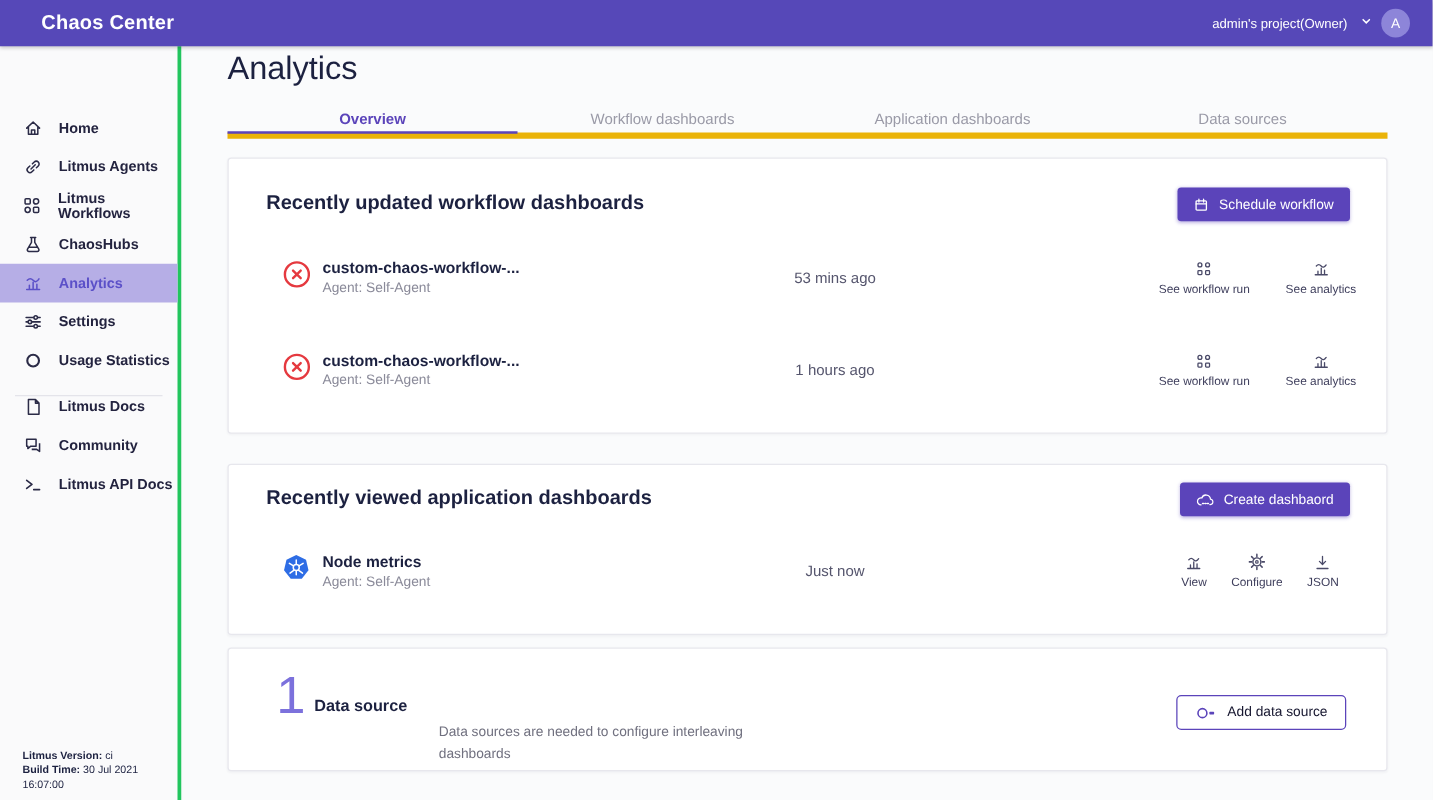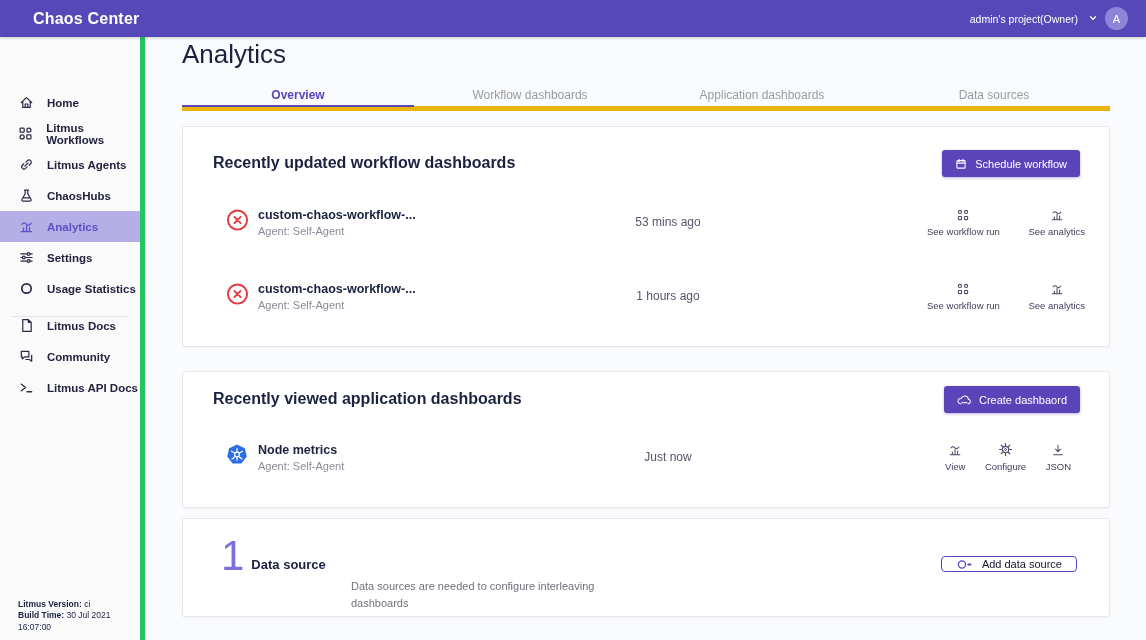--- a/index.html
+++ b/index.html
@@ -8,21 +8,21 @@
   .app { position:relative; width:1146px; height:640px; }
 
   
   .header { position:absolute; top:0; left:0; width:1146px; height:37px; background:#5648B8; display:flex; align-items:center; z-index:10; box-shadow:0 1px 3px rgba(0,0,0,.2); }
   .app-title { color:#fff; font-size:16px; font-weight:700; margin-left:33px; letter-spacing:.2px; }
   .header-right { position:absolute; right:18px; top:0; height:37px; display:flex; align-items:center; gap:7px; }
   .project-selector { display:flex; align-items:center; gap:10px; color:#fff; font-size:10.5px; cursor:pointer; }
   .avatar { width:23px; height:23px; border-radius:50%; background:#8D85D9; color:#fff; font-size:11px; display:flex; align-items:center; justify-content:center; cursor:pointer; }
 
   
-  .sidebar { position:absolute; top:37px; left:0; width:145px; height:603px; background:#FAFAFB; border-right:5px solid #22c55e; }
+  .sidebar { position:absolute; top:37px; left:0; width:145px; height:603px; background:#FAFAFB; border-right:3px solid #22c55e; }
   .nav { position:absolute; top:50px; left:0; width:100%; }
   .nav2 { position:absolute; top:273px; left:0; width:100%; }
   .nav-item { height:31px; display:flex; align-items:center; gap:13px; padding-left:18px; font-size:11.5px; font-weight:600; color:#23233F; cursor:pointer; }
   .nav-item .nicon { width:16px; height:16px; display:flex; align-items:center; justify-content:center; color:#2B2B47; }
   .nav-item.active { background:#B6AEE6; color:#5B50C8; }
   .nav-item.active .nicon { color:#5B50C8; }
   .sidebar-divider { height:1px; background:#E4E4EA; margin:4px 12px; }
   .version-block { position:absolute; left:18px; bottom:7px; font-size:8.5px; line-height:1.35; color:#1C2140; }
   .version-block b { font-weight:700; }
 
@@ -50,21 +50,21 @@
   .row-time { position:absolute; left:400px; width:170px; top:50%; transform:translateY(-50%); text-align:center; font-size:12px; color:#55556D; }
   .row-actions { position:absolute; right:24px; width:158px; top:50%; transform:translateY(-50%); display:flex; justify-content:space-between; }
   .row-actions3 { position:absolute; right:38px; width:126px; top:50%; transform:translateY(-50%); display:flex; justify-content:space-between; }
   .mini-action { display:flex; flex-direction:column; align-items:center; gap:4px; font-size:9.5px; color:#3E3E5C; cursor:pointer; }
   .mini-action .micon { color:#4A4A68; height:15px; display:flex; align-items:center; }
 
   .ds-count-wrap { position:absolute; left:38px; top:17px; display:flex; align-items:flex-end; gap:7px; }
   .ds-count { font-size:42px; line-height:.95; font-weight:400; color:#7C71DC; }
   .ds-count-label { font-size:13px; font-weight:700; color:#1C2140; padding-bottom:4px; }
   .ds-desc { position:absolute; left:168px; top:59px; width:255px; font-size:11px; line-height:1.55; color:#70707F; }
-  .btn-outline { position:absolute; right:32px; top:37px; display:flex; align-items:center; gap:9px; background:#fff; border:1px solid #5B44BA; border-radius:4px; font-size:11px; color:#15152E; font-family:inherit; padding:0 14px; height:16px; cursor:pointer; }
+  .btn-outline { position:absolute; right:32px; top:37px; display:flex; align-items:center; gap:9px; background:#fff; border:1px solid #5B44BA; border-radius:4px; font-size:11px; color:#15152E; font-family:inherit; padding:0 14px; height:28px; cursor:pointer; }
 </style>
 </head>
 <body>
 
 <div class="app">
 
   <div class="header">
     <div class="app-title">Chaos Center</div>
     <div class="header-right">
       <div class="project-selector">
@@ -86,36 +86,36 @@
       <div class="nav-item">
         <span class="nicon">
           <svg width="15" height="15" viewBox="0 0 16 16" fill="none" stroke="currentColor" stroke-width="1.3" stroke-linecap="round" stroke-linejoin="round">
               <path d="M2.5 8 8 2.8 13.5 8M4 6.8V13.2h8V6.8M6.6 13.2V9.6h2.8v3.6"></path>
             </svg>
         </span>
         <span>Home</span>
       </div>
       <div class="nav-item">
         <span class="nicon">
+          <svg width="15" height="15" viewBox="0 0 16 16" fill="none" stroke="currentColor" stroke-width="1.3" stroke-linecap="round" stroke-linejoin="round">
+              <path d="M6.2 9.8l3.6-3.6M5.2 7.2 3.6 8.8a2.4 2.4 0 0 0 3.4 3.4l1.6-1.6M10.8 8.8l1.6-1.6a2.4 2.4 0 0 0-3.4-3.4L7.4 5.4"></path>
+            </svg>
+        </span>
+        <span>Litmus Agents</span>
+      </div>
+      <div class="nav-item">
+        <span class="nicon">
           <svg width="15" height="15" viewBox="0 0 16 16" fill="none" stroke="currentColor" stroke-width="1.3">
               <rect x="2.2" y="2.2" width="4.4" height="4.4" rx="0.8"></rect>
               <circle cx="11.6" cy="4.4" r="2.2"></circle>
               <circle cx="4.4" cy="11.6" r="2.2"></circle>
               <rect x="9.4" y="9.4" width="4.4" height="4.4" rx="0.8"></rect>
             </svg>
         </span>
         <span>Litmus Workflows</span>
-      </div>
-      <div class="nav-item">
-        <span class="nicon">
-          <svg width="15" height="15" viewBox="0 0 16 16" fill="none" stroke="currentColor" stroke-width="1.3" stroke-linecap="round" stroke-linejoin="round">
-              <path d="M6.2 9.8l3.6-3.6M5.2 7.2 3.6 8.8a2.4 2.4 0 0 0 3.4 3.4l1.6-1.6M10.8 8.8l1.6-1.6a2.4 2.4 0 0 0-3.4-3.4L7.4 5.4"></path>
-            </svg>
-        </span>
-        <span>Litmus Agents</span>
       </div>
       <div class="nav-item">
         <span class="nicon">
           <svg width="15" height="15" viewBox="0 0 16 16" fill="none" stroke="currentColor" stroke-width="1.3" stroke-linecap="round" stroke-linejoin="round">
               <path d="M5.8 2.2h4.4M6.6 2.2v4L3.2 12a1.4 1.4 0 0 0 1.2 2.1h7.2A1.4 1.4 0 0 0 12.8 12L9.4 6.2v-4M5 10.5h6"></path>
             </svg>
         </span>
         <span>ChaosHubs</span>
       </div>
       <div class="nav-item active">

